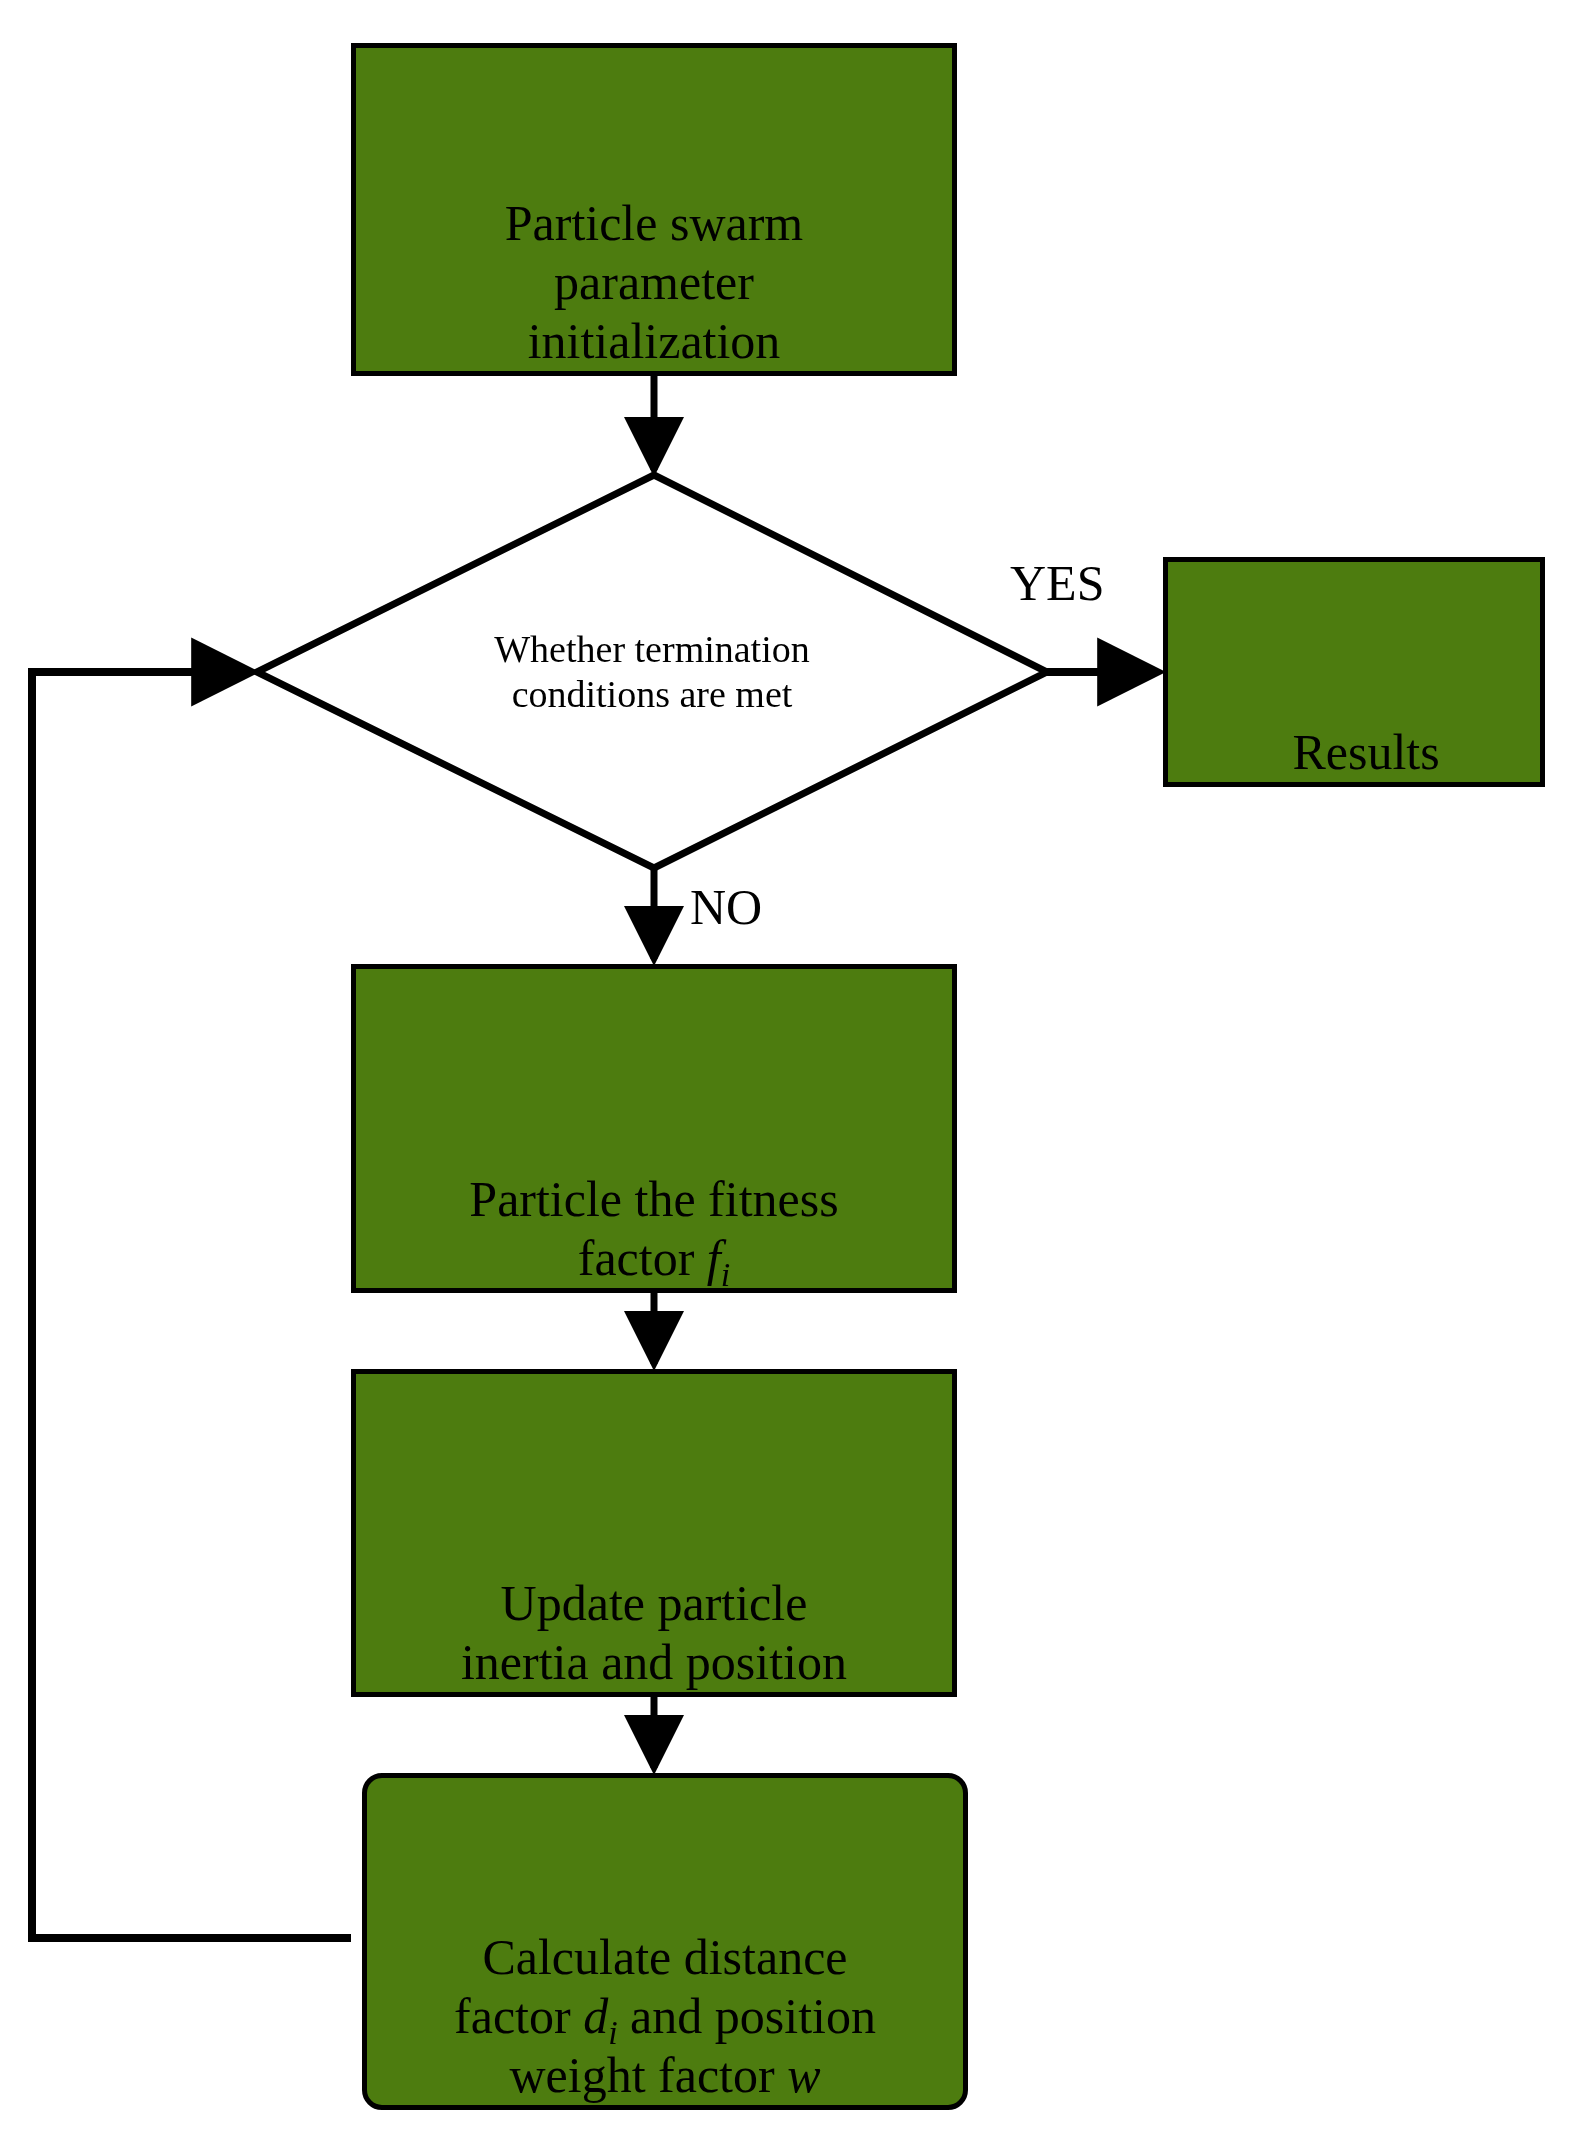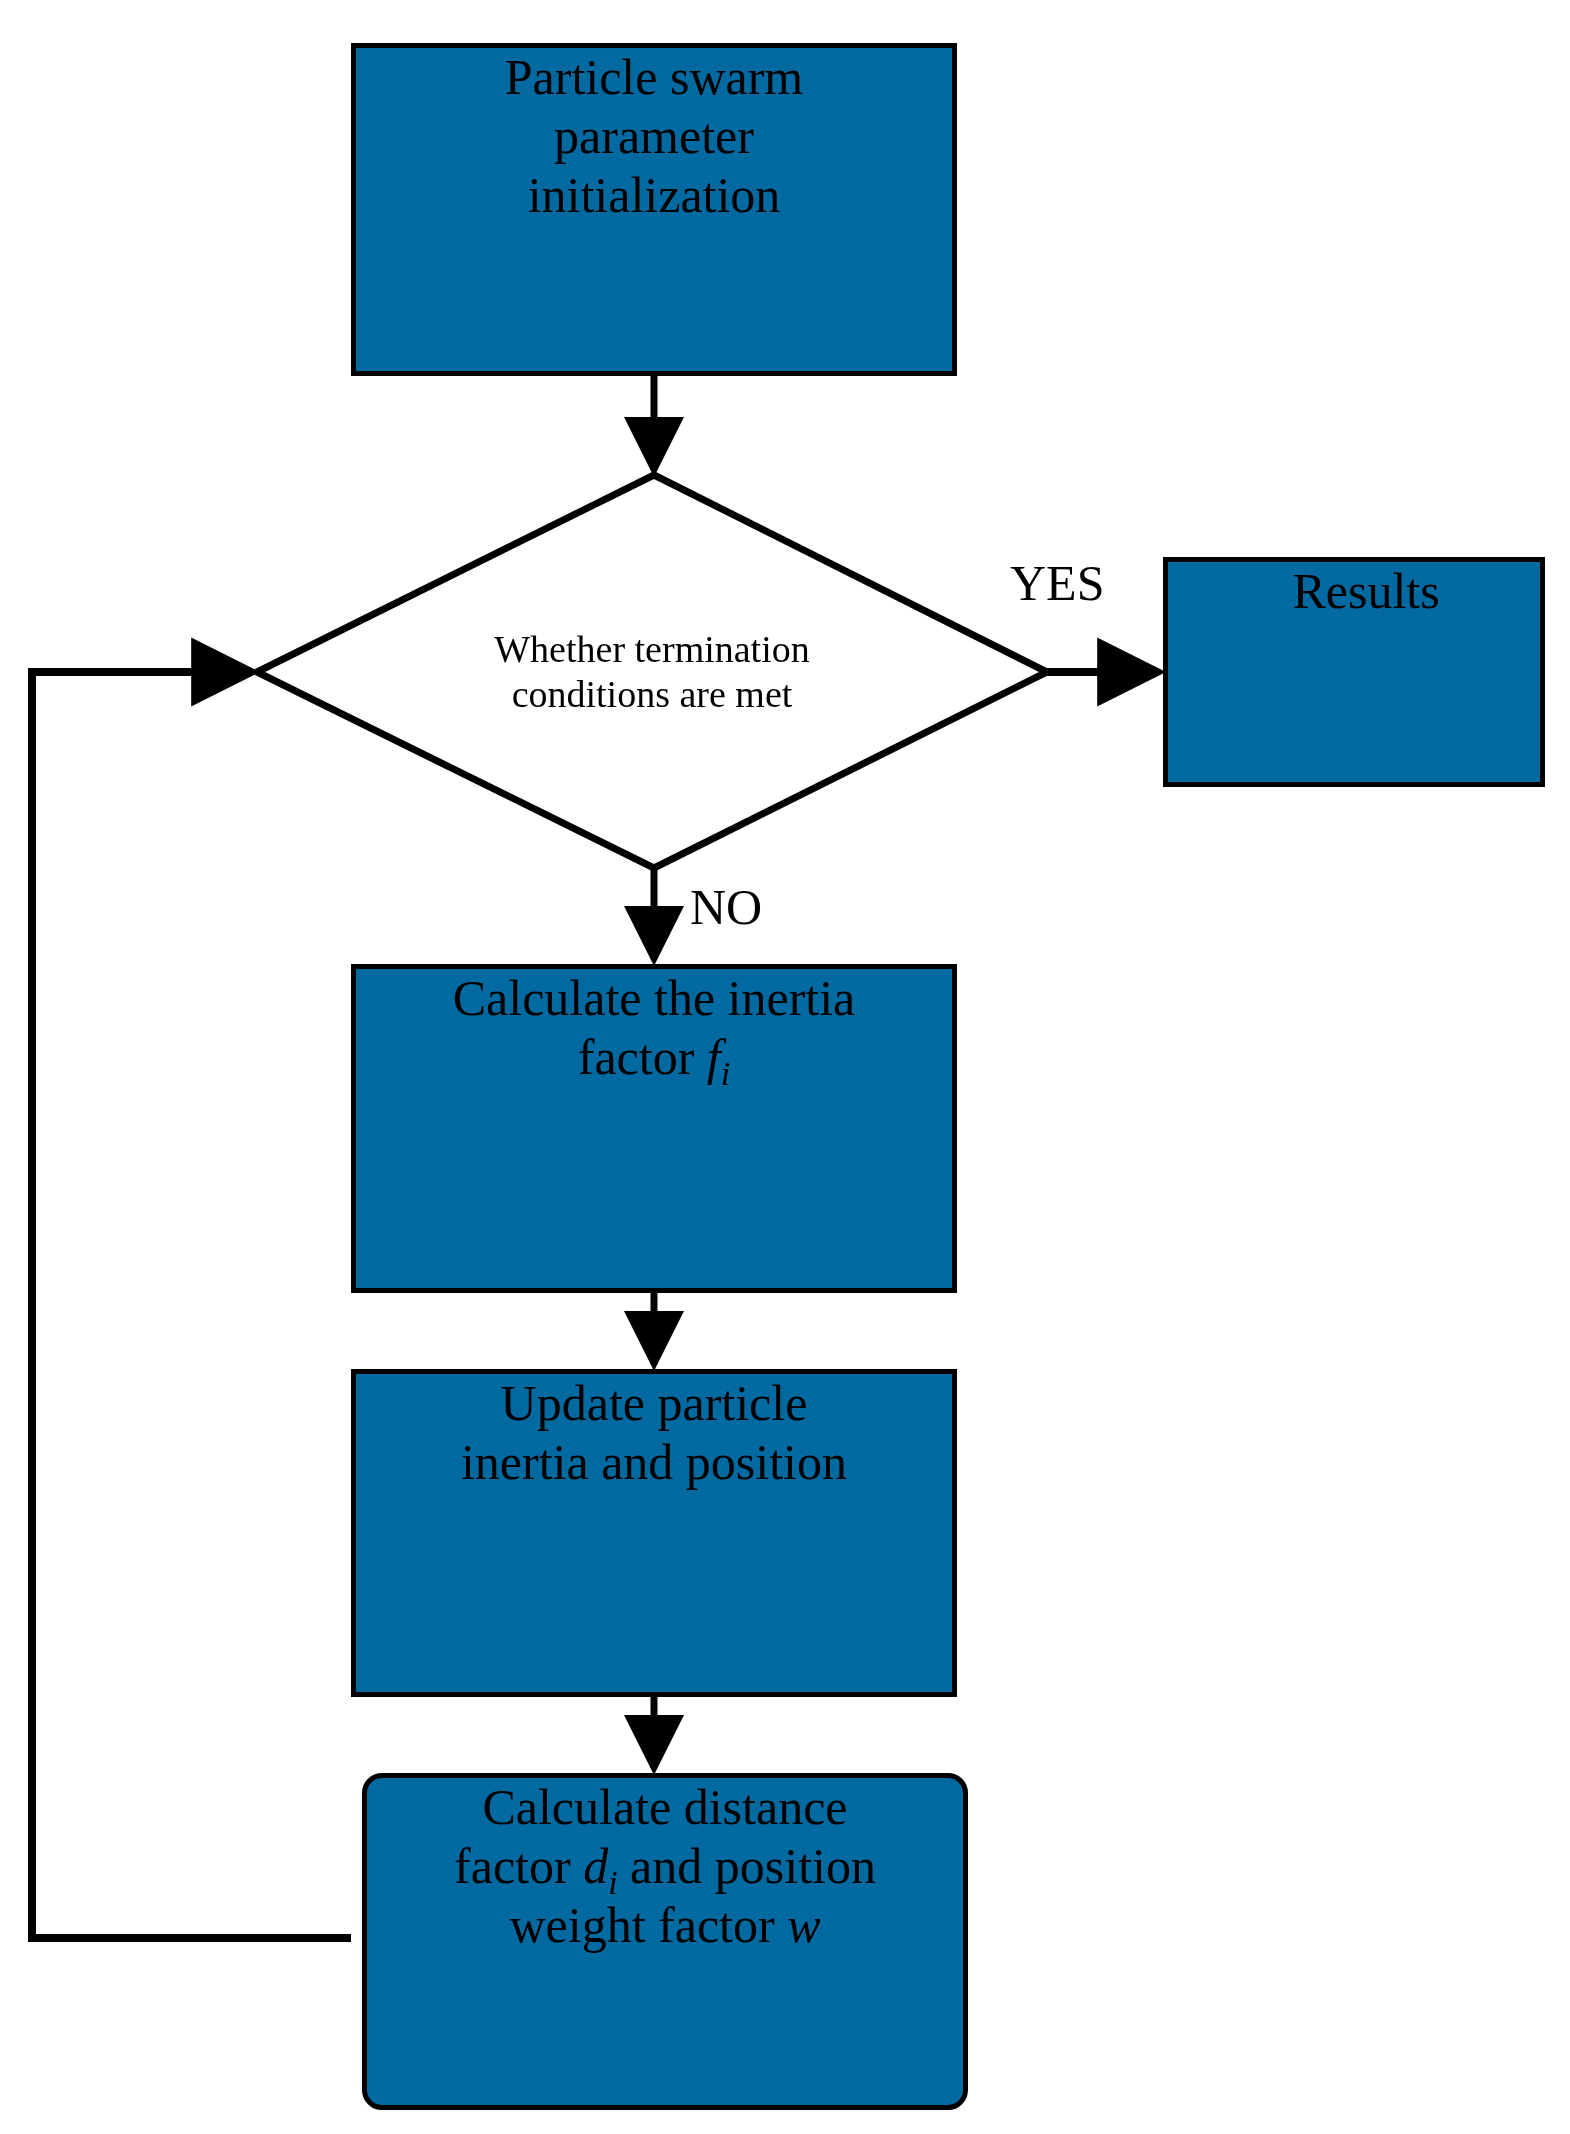--- a/index.html
+++ b/index.html
@@ -10,23 +10,23 @@
     color:#000;
     overflow:hidden;
     position:relative;
   }
   #flow-root{position:absolute;inset:0;width:1570px;height:2134px;}
   svg.edges{position:absolute;left:0;top:0;width:1570px;height:2134px;}
   .node{
     position:absolute;
     box-sizing:border-box;
     border:5px solid #000;
-    background:#0369a1;
+    background:#4d7c0f;
     display:flex;
-    align-items:flex-start;
+    align-items:flex-end;
     justify-content:center;
     text-align:center;
     line-height:1.18;
   }
   .node .txt{
     display:block;
     width:100%;
     padding:0 10px;
     box-sizing:border-box;
     font-size:50px;
@@ -106,21 +106,21 @@
   <div id="node-decision">
     <span class="dia-label">Whether termination
 conditions are met</span>
   </div>
 
   <div class="node" id="node-results">
     <span class="txt">Results</span>
   </div>
 
   <div class="node" id="node-fitness">
-    <span class="txt"><span>Calculate the inertia</span><br><span>factor </span><span class="mi">f</span><span class="sub">i</span></span>
+    <span class="txt"><span>Particle the fitness</span><br><span>factor </span><span class="mi">f</span><span class="sub">i</span></span>
   </div>
 
   <div class="node" id="node-update">
     <span class="txt">Update particle
 inertia and position</span>
   </div>
 
   <div class="node" id="node-factor">
     <span class="txt"><span>Calculate distance</span><br><span>factor </span><span class="mi">d</span><span class="sub">i</span><span> and position</span><br><span>weight factor </span><span class="mi">w</span></span>
   </div>

